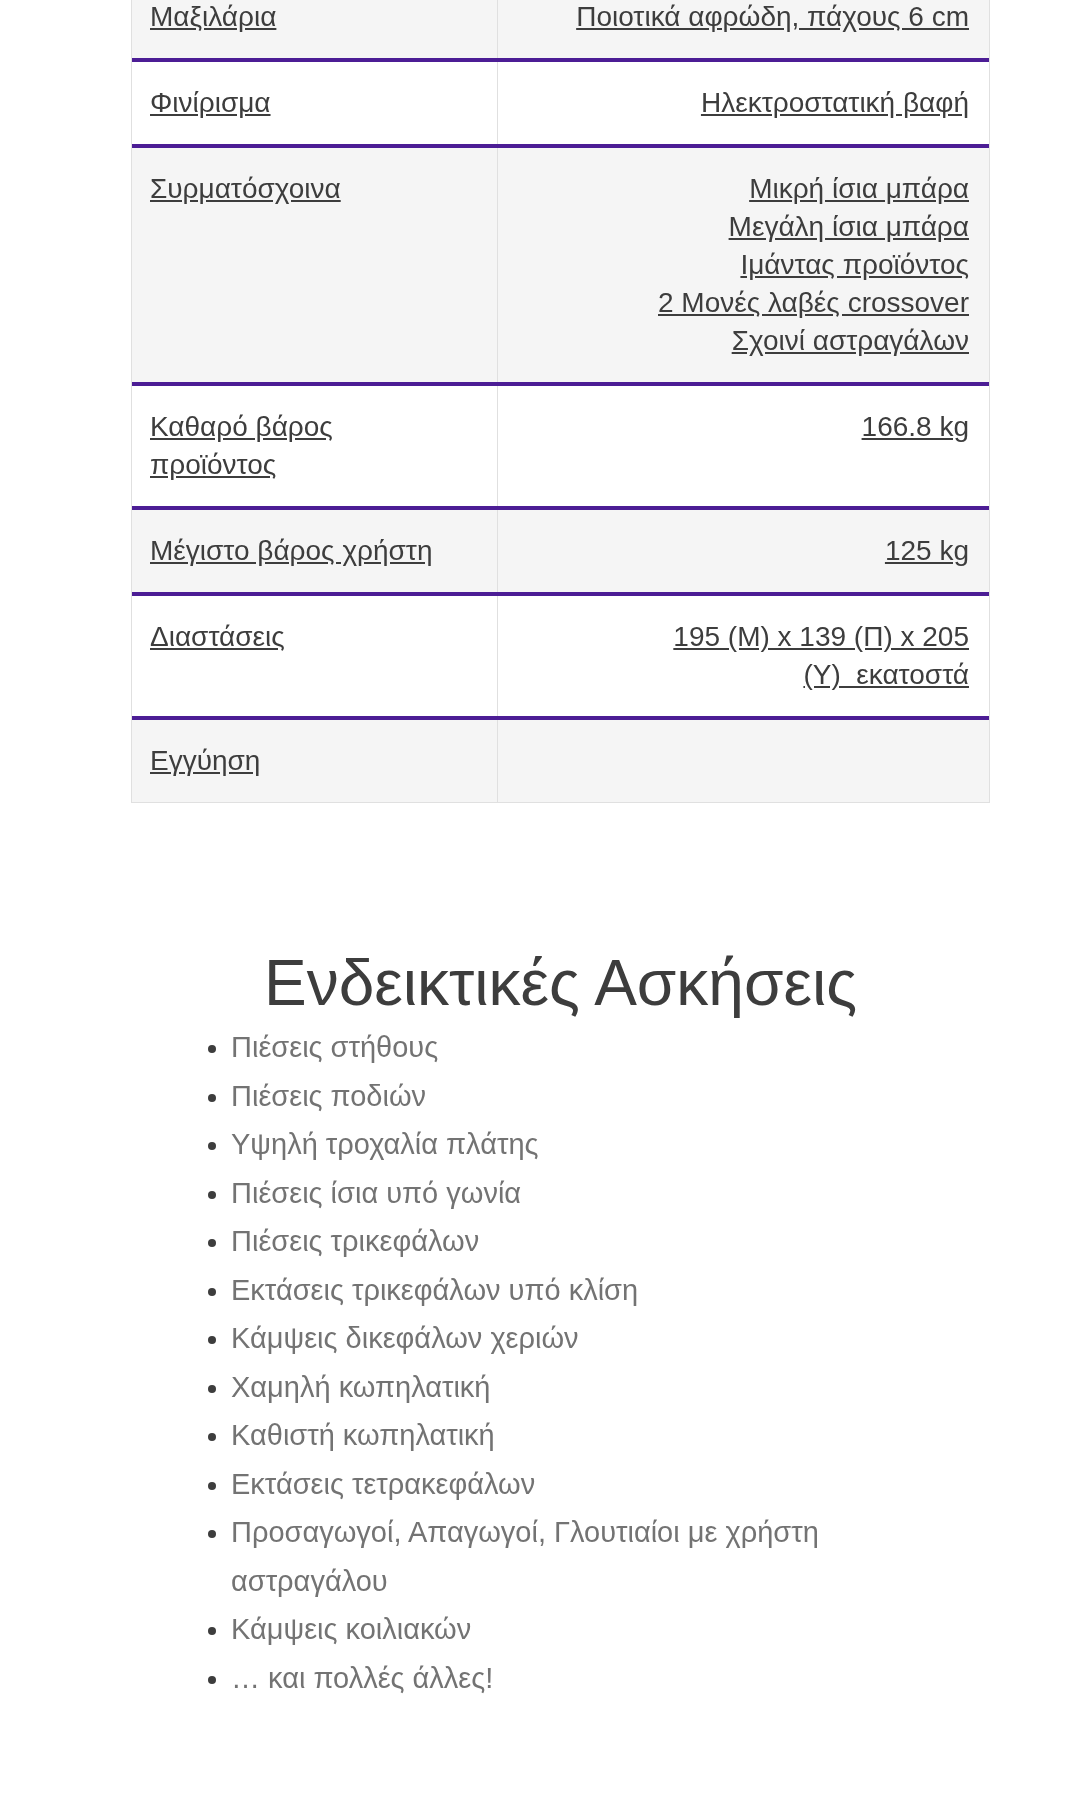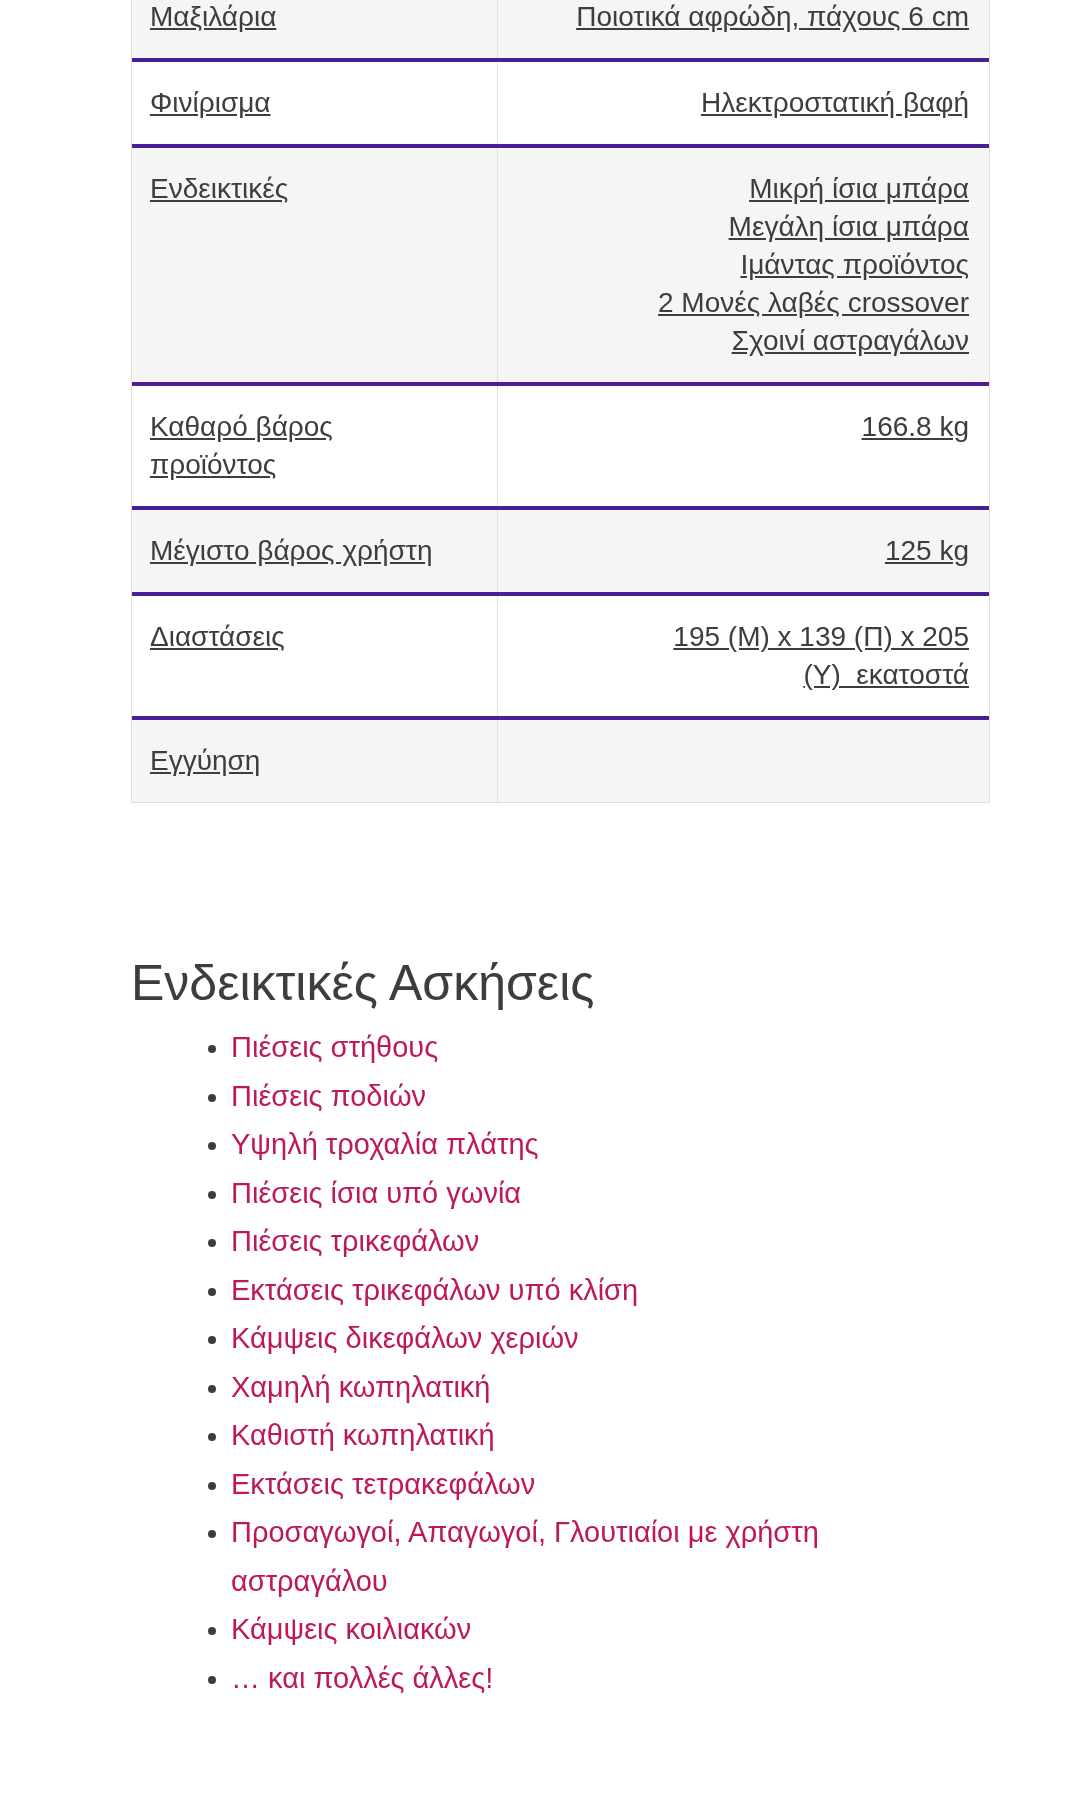--- a/index.html
+++ b/index.html
@@ -35,35 +35,36 @@
     text-align:left;
   }
   .cell.value{
     text-align:right;
     padding-right:20px;
   }
   .vline{white-space:pre-wrap;}
   
   .ex-title{
     margin:150px 0 10px 0;
-    font-size:50px;
+    font-size:64px;
     font-weight:400;
+    text-align:center;
     color:#3d3d3d;
     line-height:60px;
   }
   .ex-list{
     margin:0;
     padding:0 0 0 100px;
     max-width:680px;
     list-style:disc;
   }
   .ex-list li{
     font-size:29px;
     line-height:48.5px;
-    color:#be185d;
+    color:#737373;
   }
   .ex-list li::marker{
     color:#3d3d3d;
     font-size:26px;
   }
 </style>
 </head>
 <body>
 
 <div class="content">
@@ -81,21 +82,21 @@
         <div class="srow">
           <div class="cell label">
             <div class="vline">Φινίρισμα</div>
           </div>
           <div class="cell value">
             <div class="vline">Ηλεκτροστατική βαφή</div>
           </div>
         </div>
         <div class="srow alt">
           <div class="cell label">
-            <div class="vline">Ενδεικτικές</div>
+            <div class="vline">Συρματόσχοινα</div>
           </div>
           <div class="cell value">
             <div class="vline">Μικρή ίσια μπάρα</div>
             <div class="vline">Μεγάλη ίσια μπάρα</div>
             <div class="vline">Ιμάντας προϊόντος</div>
             <div class="vline">2 Μονές λαβές crossover</div>
             <div class="vline">Σχοινί αστραγάλων</div>
           </div>
         </div>
         <div class="srow">

